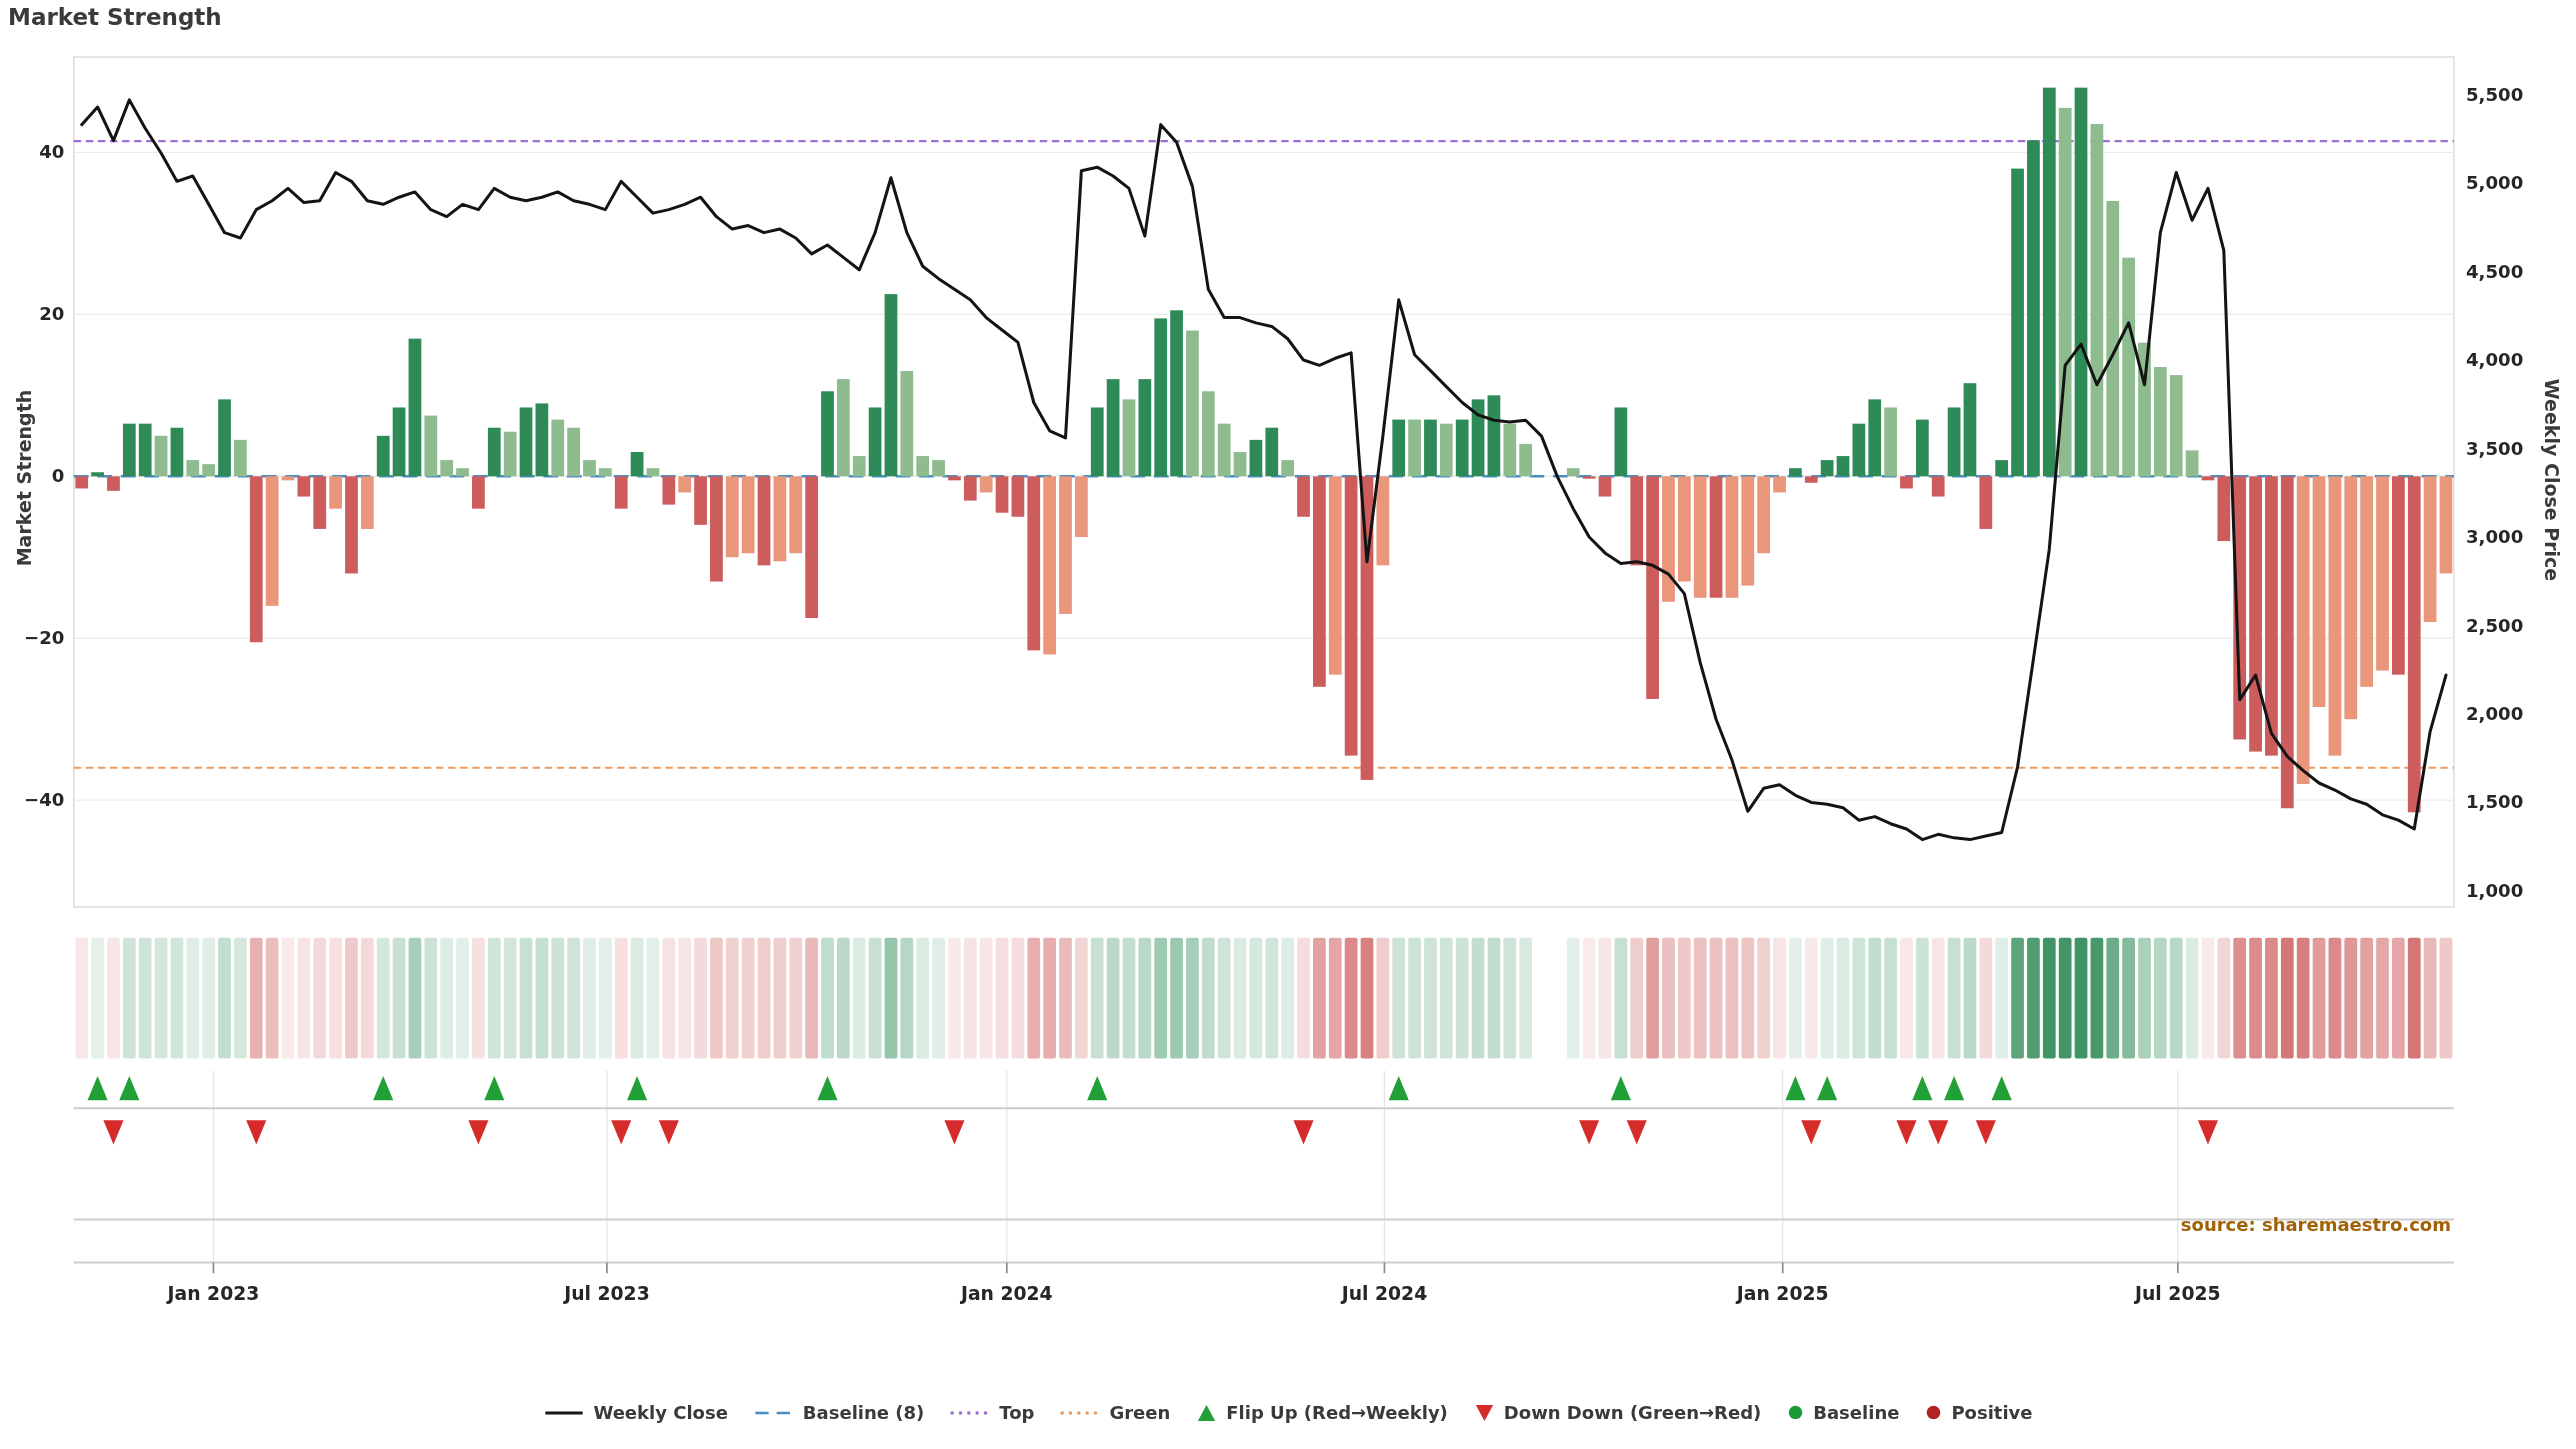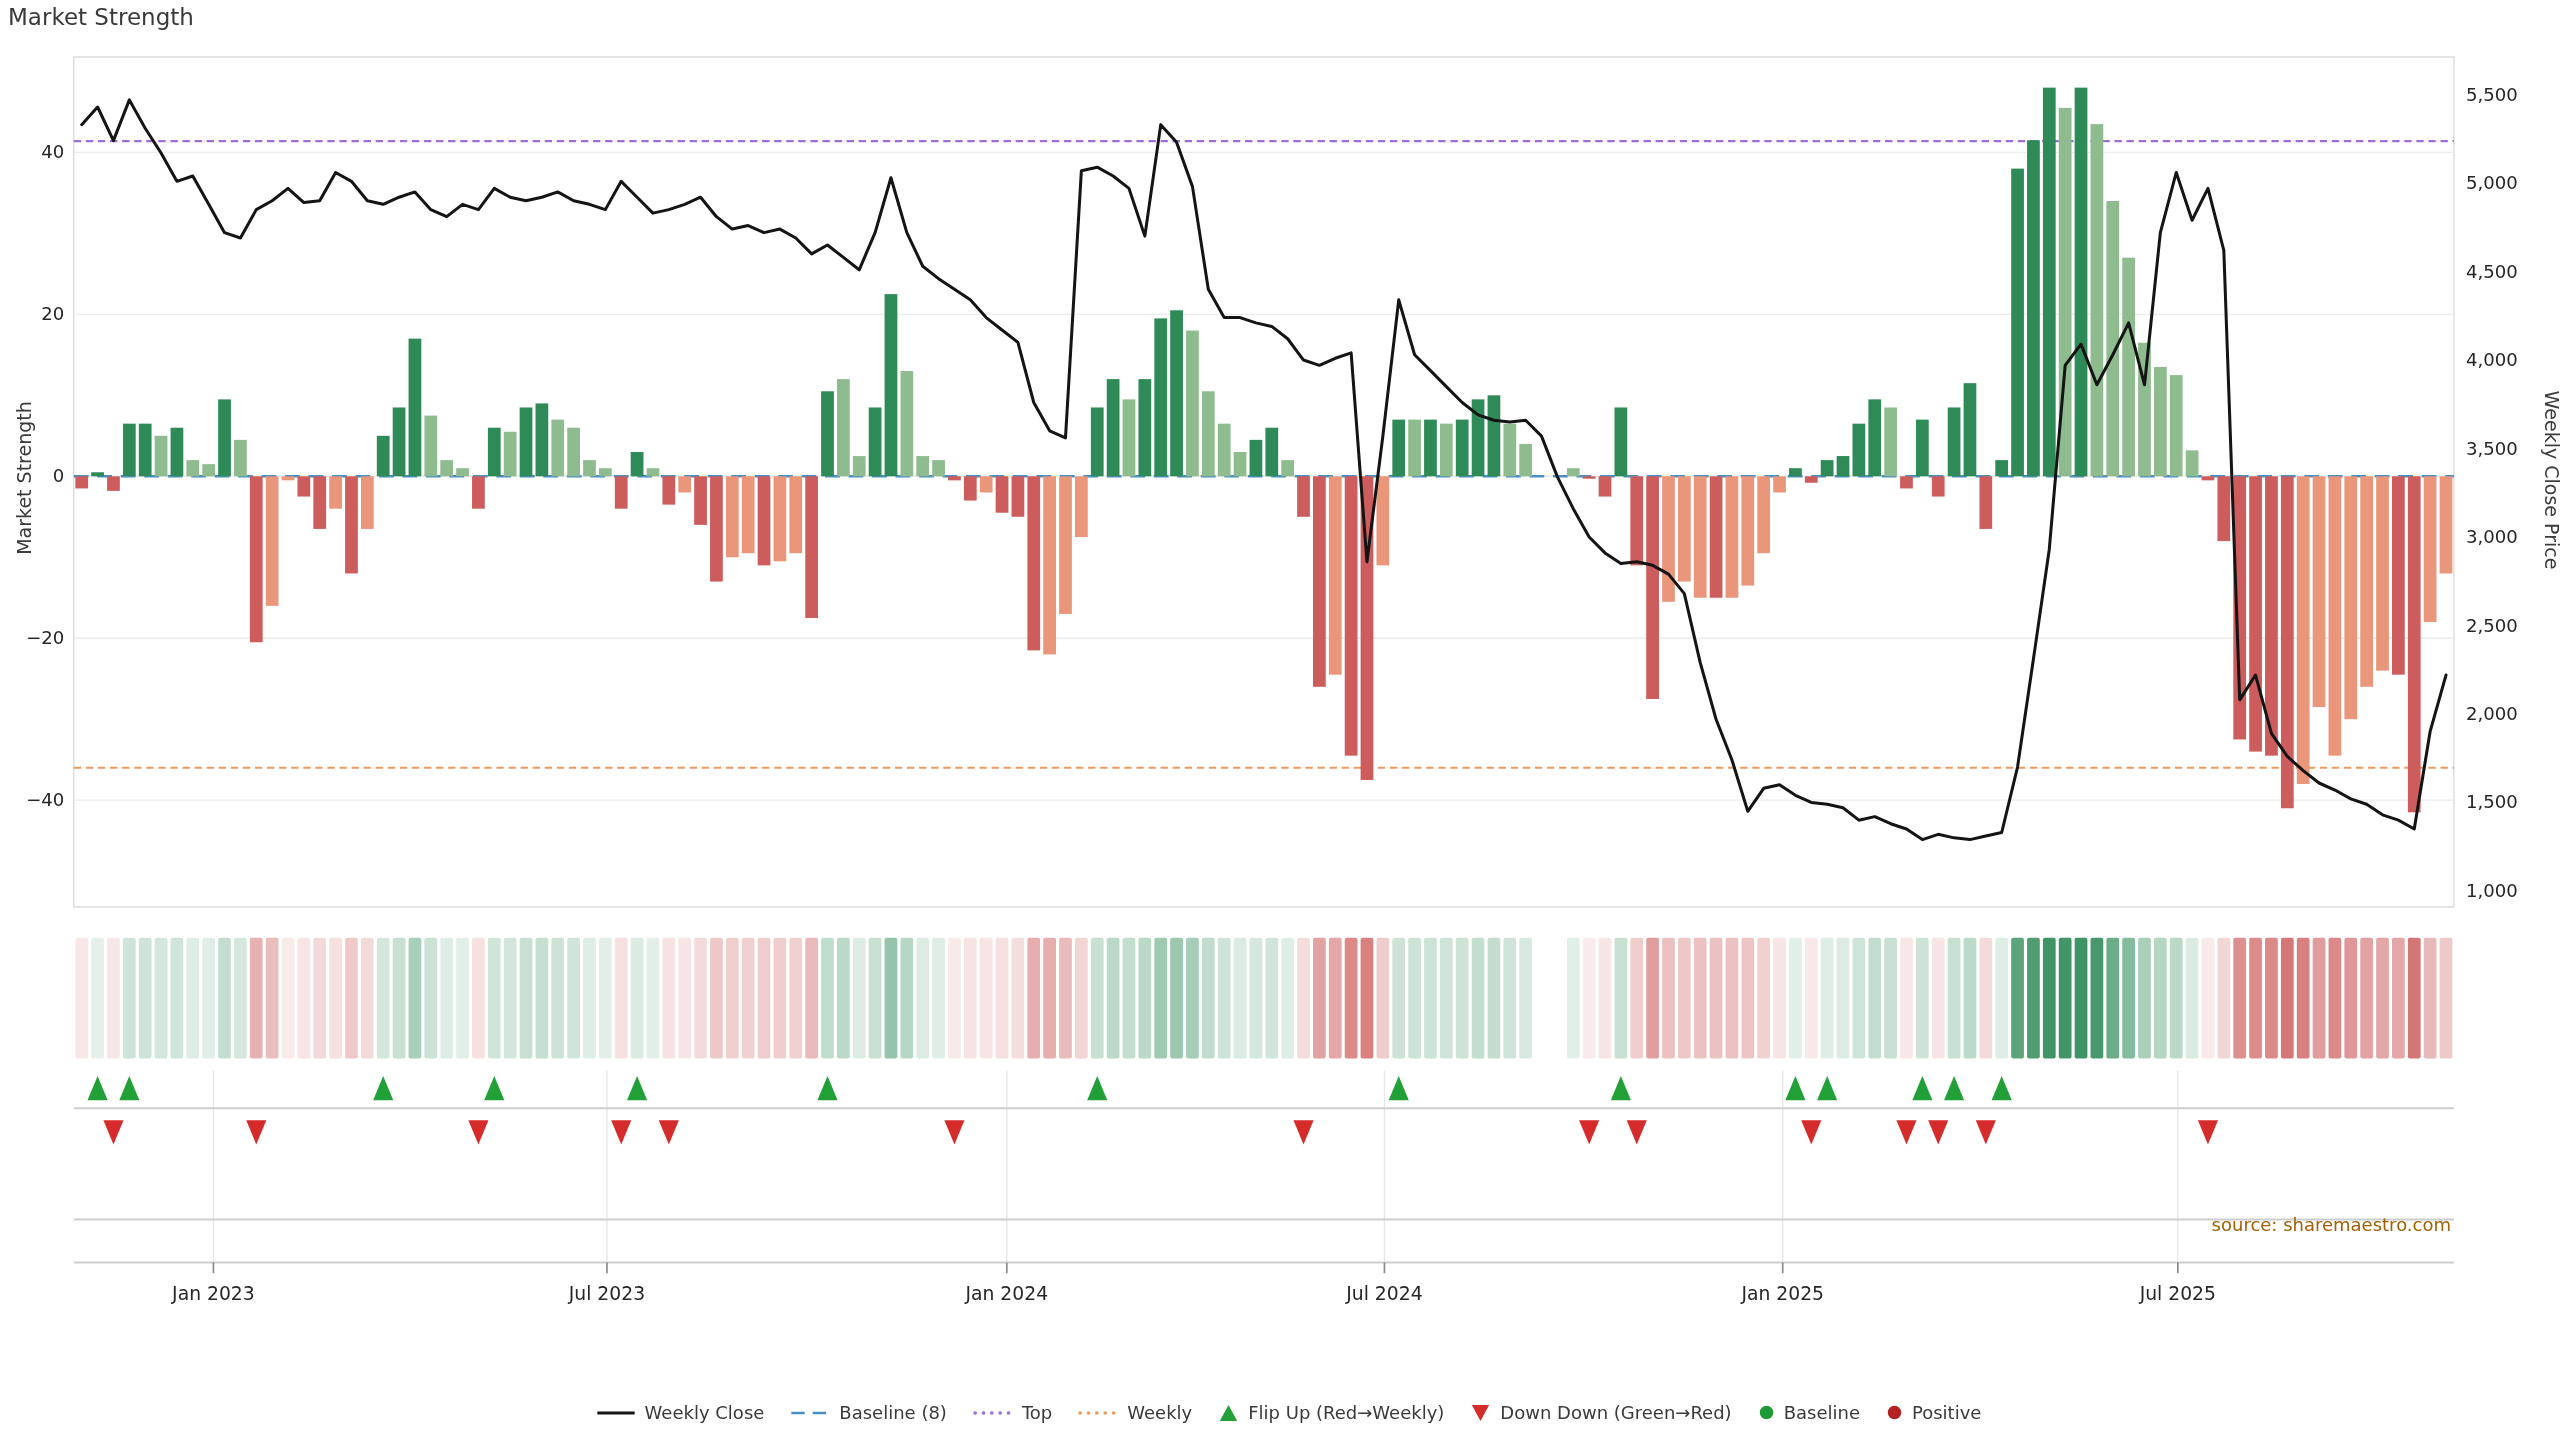--- a/index.html
+++ b/index.html
@@ -1,17 +1,17 @@
 <!DOCTYPE html>
 <html style="font-size:10.7px"><head>
 <meta charset="utf-8">
 <style>
   html,body{margin:0;padding:0;background:#fff;}
   .page{position:relative;width:2576px;height:1449px;background:#ffffff;
-        font-family:"DejaVu Sans",sans-serif;overflow:hidden;}
+        font-family:"DejaVu Sans",sans-serif;overflow:hidden;font-weight:bold;}
   .chart-title{position:absolute;left:8px;top:4px;font-size:23px;color:#3a3a3a;}
   #chart{position:absolute;left:0;top:0;}
   .ylab{position:absolute;white-space:nowrap;font-size:19px;color:#3a3a3a;}
   .ylab-left{left:24px;top:478px;transform:translate(-50%,-50%) rotate(-90deg);}
   .ylab-right{left:2552px;top:480px;transform:translate(-50%,-50%) rotate(90deg);}
   .source{position:absolute;right:125px;top:1214px;font-size:18px;color:#a16207;}
   .legend{position:absolute;left:0;top:1402px;width:2576px;display:flex;
           justify-content:center;align-items:center;gap:25px;}
   .li{display:flex;align-items:center;gap:8px;font-size:18px;color:#3a3a3a;white-space:nowrap;}
   .li svg{display:block;}
@@ -435,21 +435,21 @@
     <span class="li">
       <svg width="42" height="16" viewBox="0 0 62 24">
         <line x1="4" y1="12" x2="59" y2="12" stroke-width="5" stroke-linecap="round" stroke-dasharray="0.5 12" stroke="#9b6fd6" fill="none"></line>
       </svg>
       <span>Top</span>
     </span>
     <span class="li">
       <svg width="42" height="16" viewBox="0 0 62 24">
         <line x1="4" y1="12" x2="59" y2="12" stroke-width="5" stroke-linecap="round" stroke-dasharray="0.5 12" stroke="#ec9a5e" fill="none"></line>
       </svg>
-      <span>Weekly</span>
+      <span>Green</span>
     </span>
     <span class="li">
       <svg width="23" height="20" viewBox="0 0 34 30">
         <polygon points="17,3 30,27 4,27" fill="#21a038"></polygon>
       </svg>
       <span>Flip Up (Red→Weekly)</span>
     </span>
     <span class="li">
       <svg width="23" height="20" viewBox="0 0 34 30">
         <polygon points="4,3 30,3 17,27" fill="#d62b2b"></polygon>

